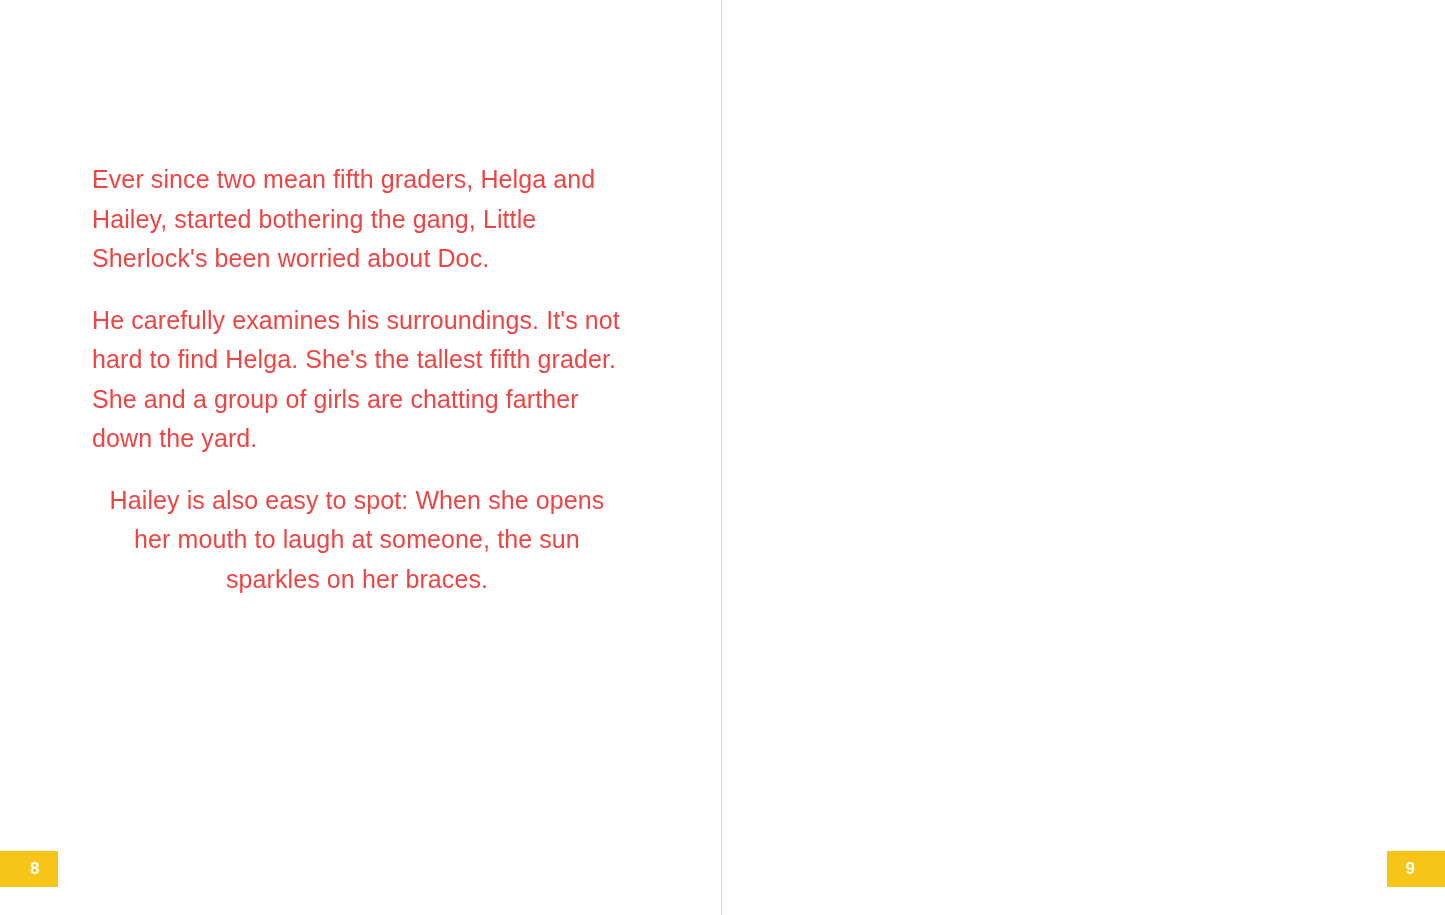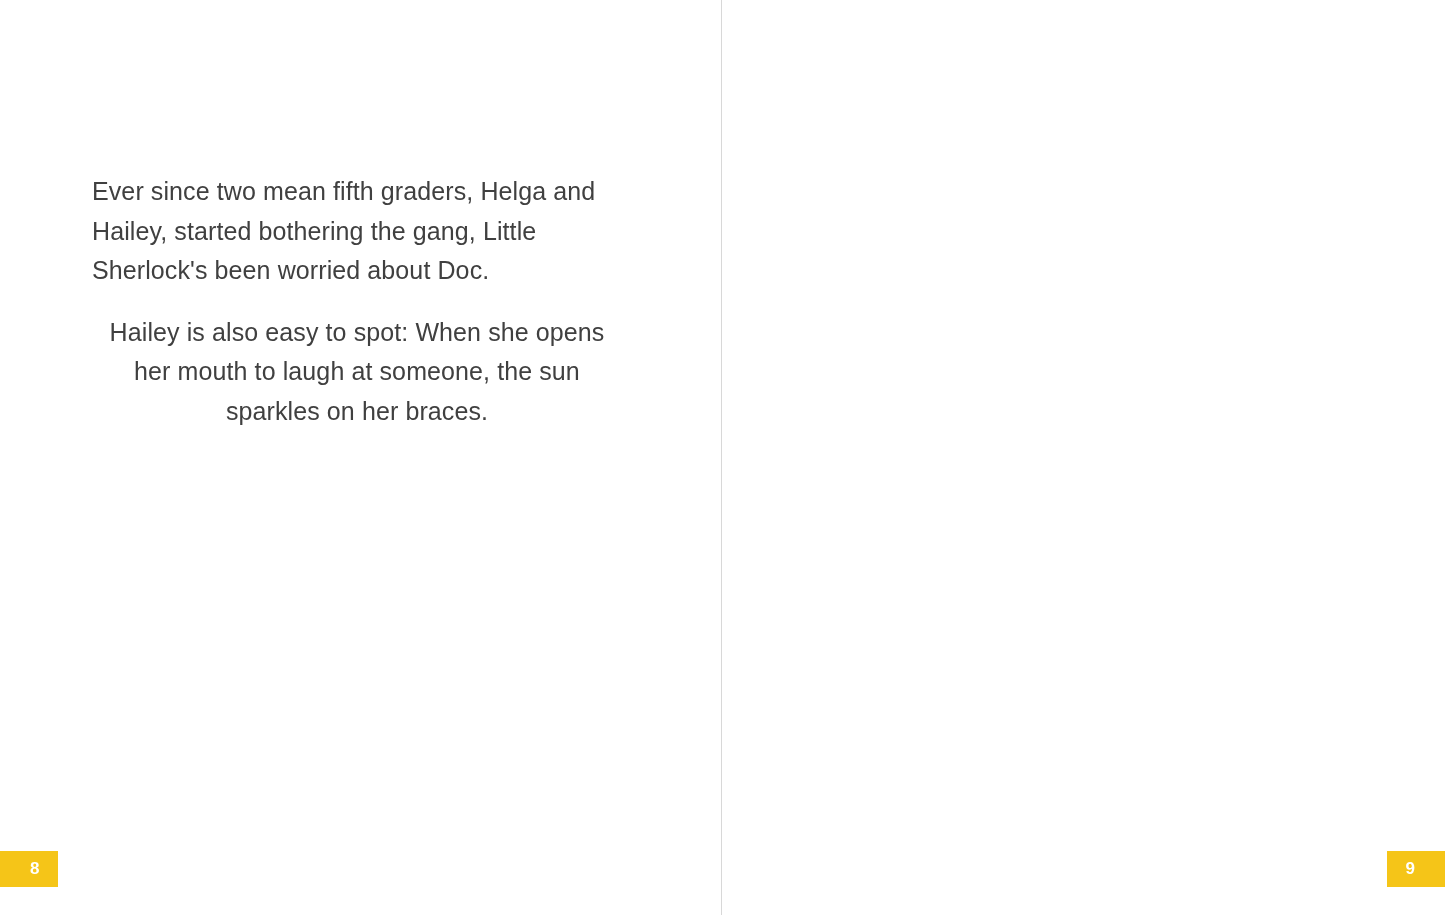--- a/index.html
+++ b/index.html
@@ -28,23 +28,22 @@
     box-sizing: border-box;
   }
   .page-left { border-right: 1px solid #d8d8d8; }
   .page-right { width: 723px; }
 
   
   .text-block {
     position: absolute;
     font-size: 25px;
     line-height: 1.58;
-    color: #404040;
+    color: #ef4444;
     letter-spacing: 0.1px;
-    margin-top: 12px;
   }
   .text-block p {
     margin: 0 0 22px 0;
   }
   .text-block p:last-child { margin-bottom: 0; text-align: center; }
 
   .left-text {
     left: 92px;
     top: 160px;
     width: 530px;
@@ -77,20 +76,21 @@
 </style>
 </head>
 <body>
 
 <div class="spread">
 
   <div class="page page-left">
 
     <div class="text-block left-text">
       <p>Ever since two mean fifth graders, Helga and Hailey, started bothering the gang, Little Sherlock's been worried about Doc.</p>
+      <p>He carefully examines his surroundings. It's not hard to find Helga. She's the tallest fifth grader. She and a group of girls are chatting farther down the yard.</p>
       <p>Hailey is also easy to spot: When she opens her mouth to laugh at someone, the sun sparkles on her braces.</p>
     </div>
 
     <div class="page-num page-num-left">8</div>
   </div>
 
   <div class="page page-right">
 
     <div class="page-num page-num-right">9</div>
   </div>

